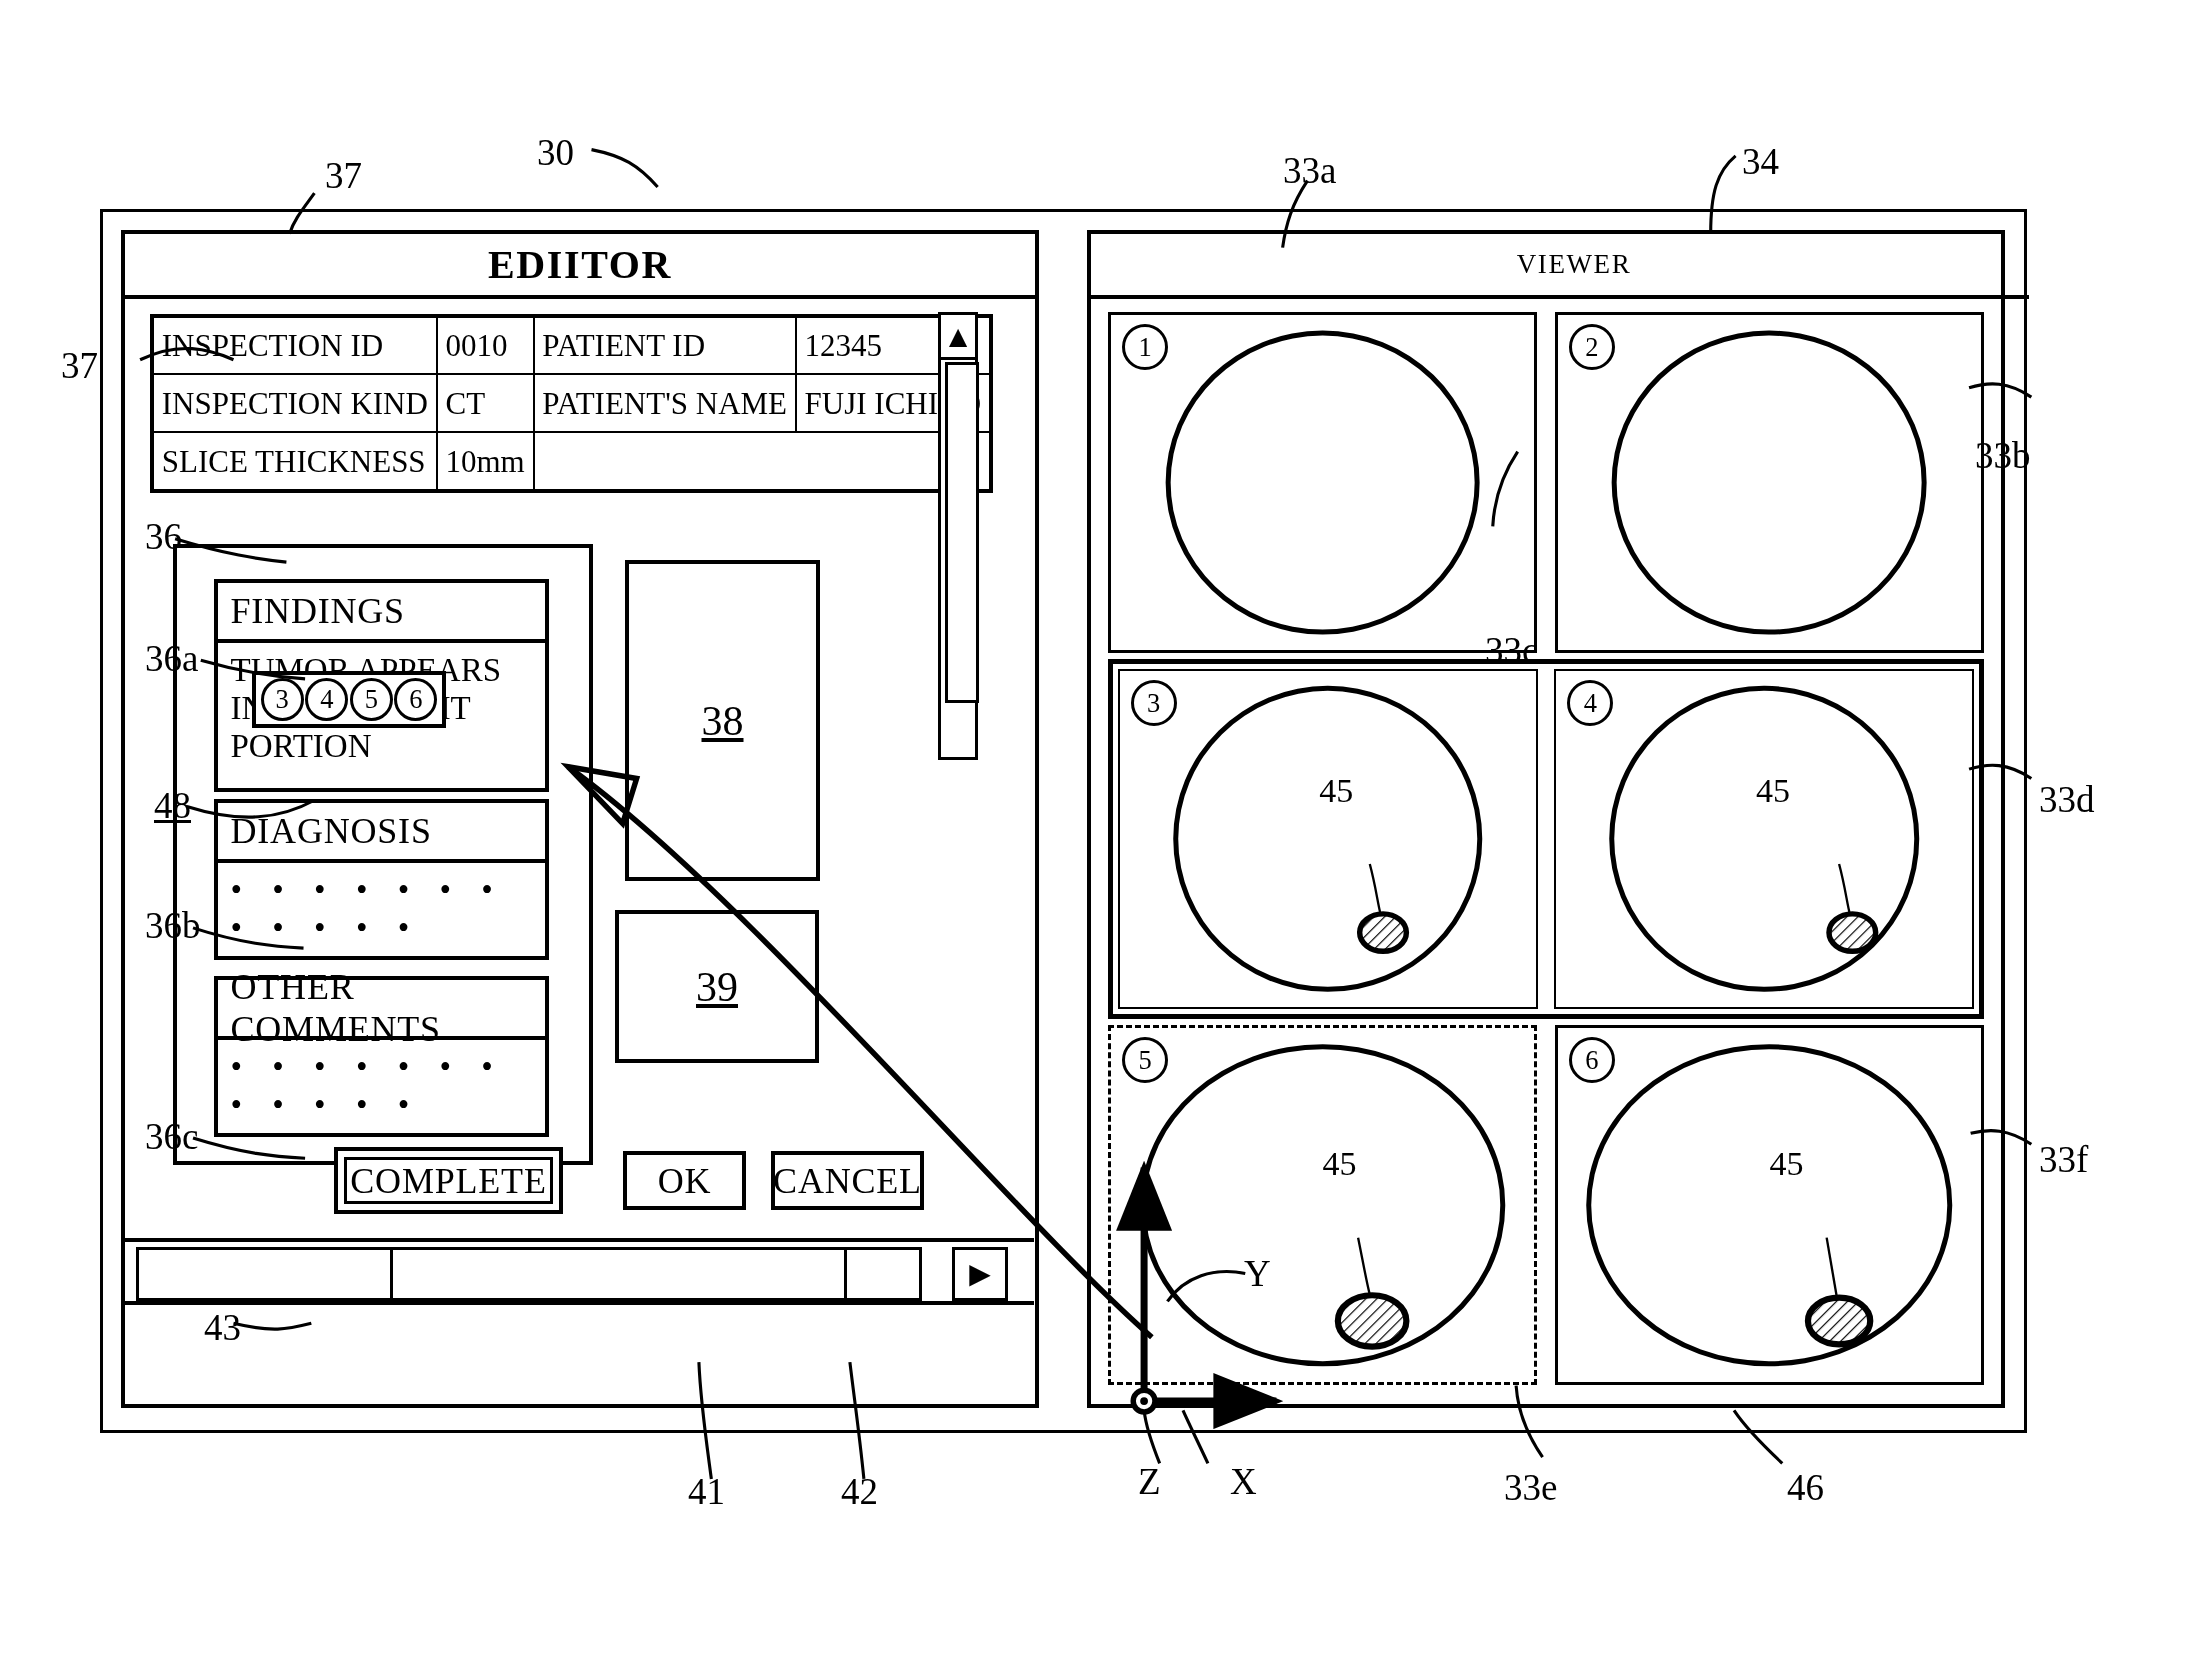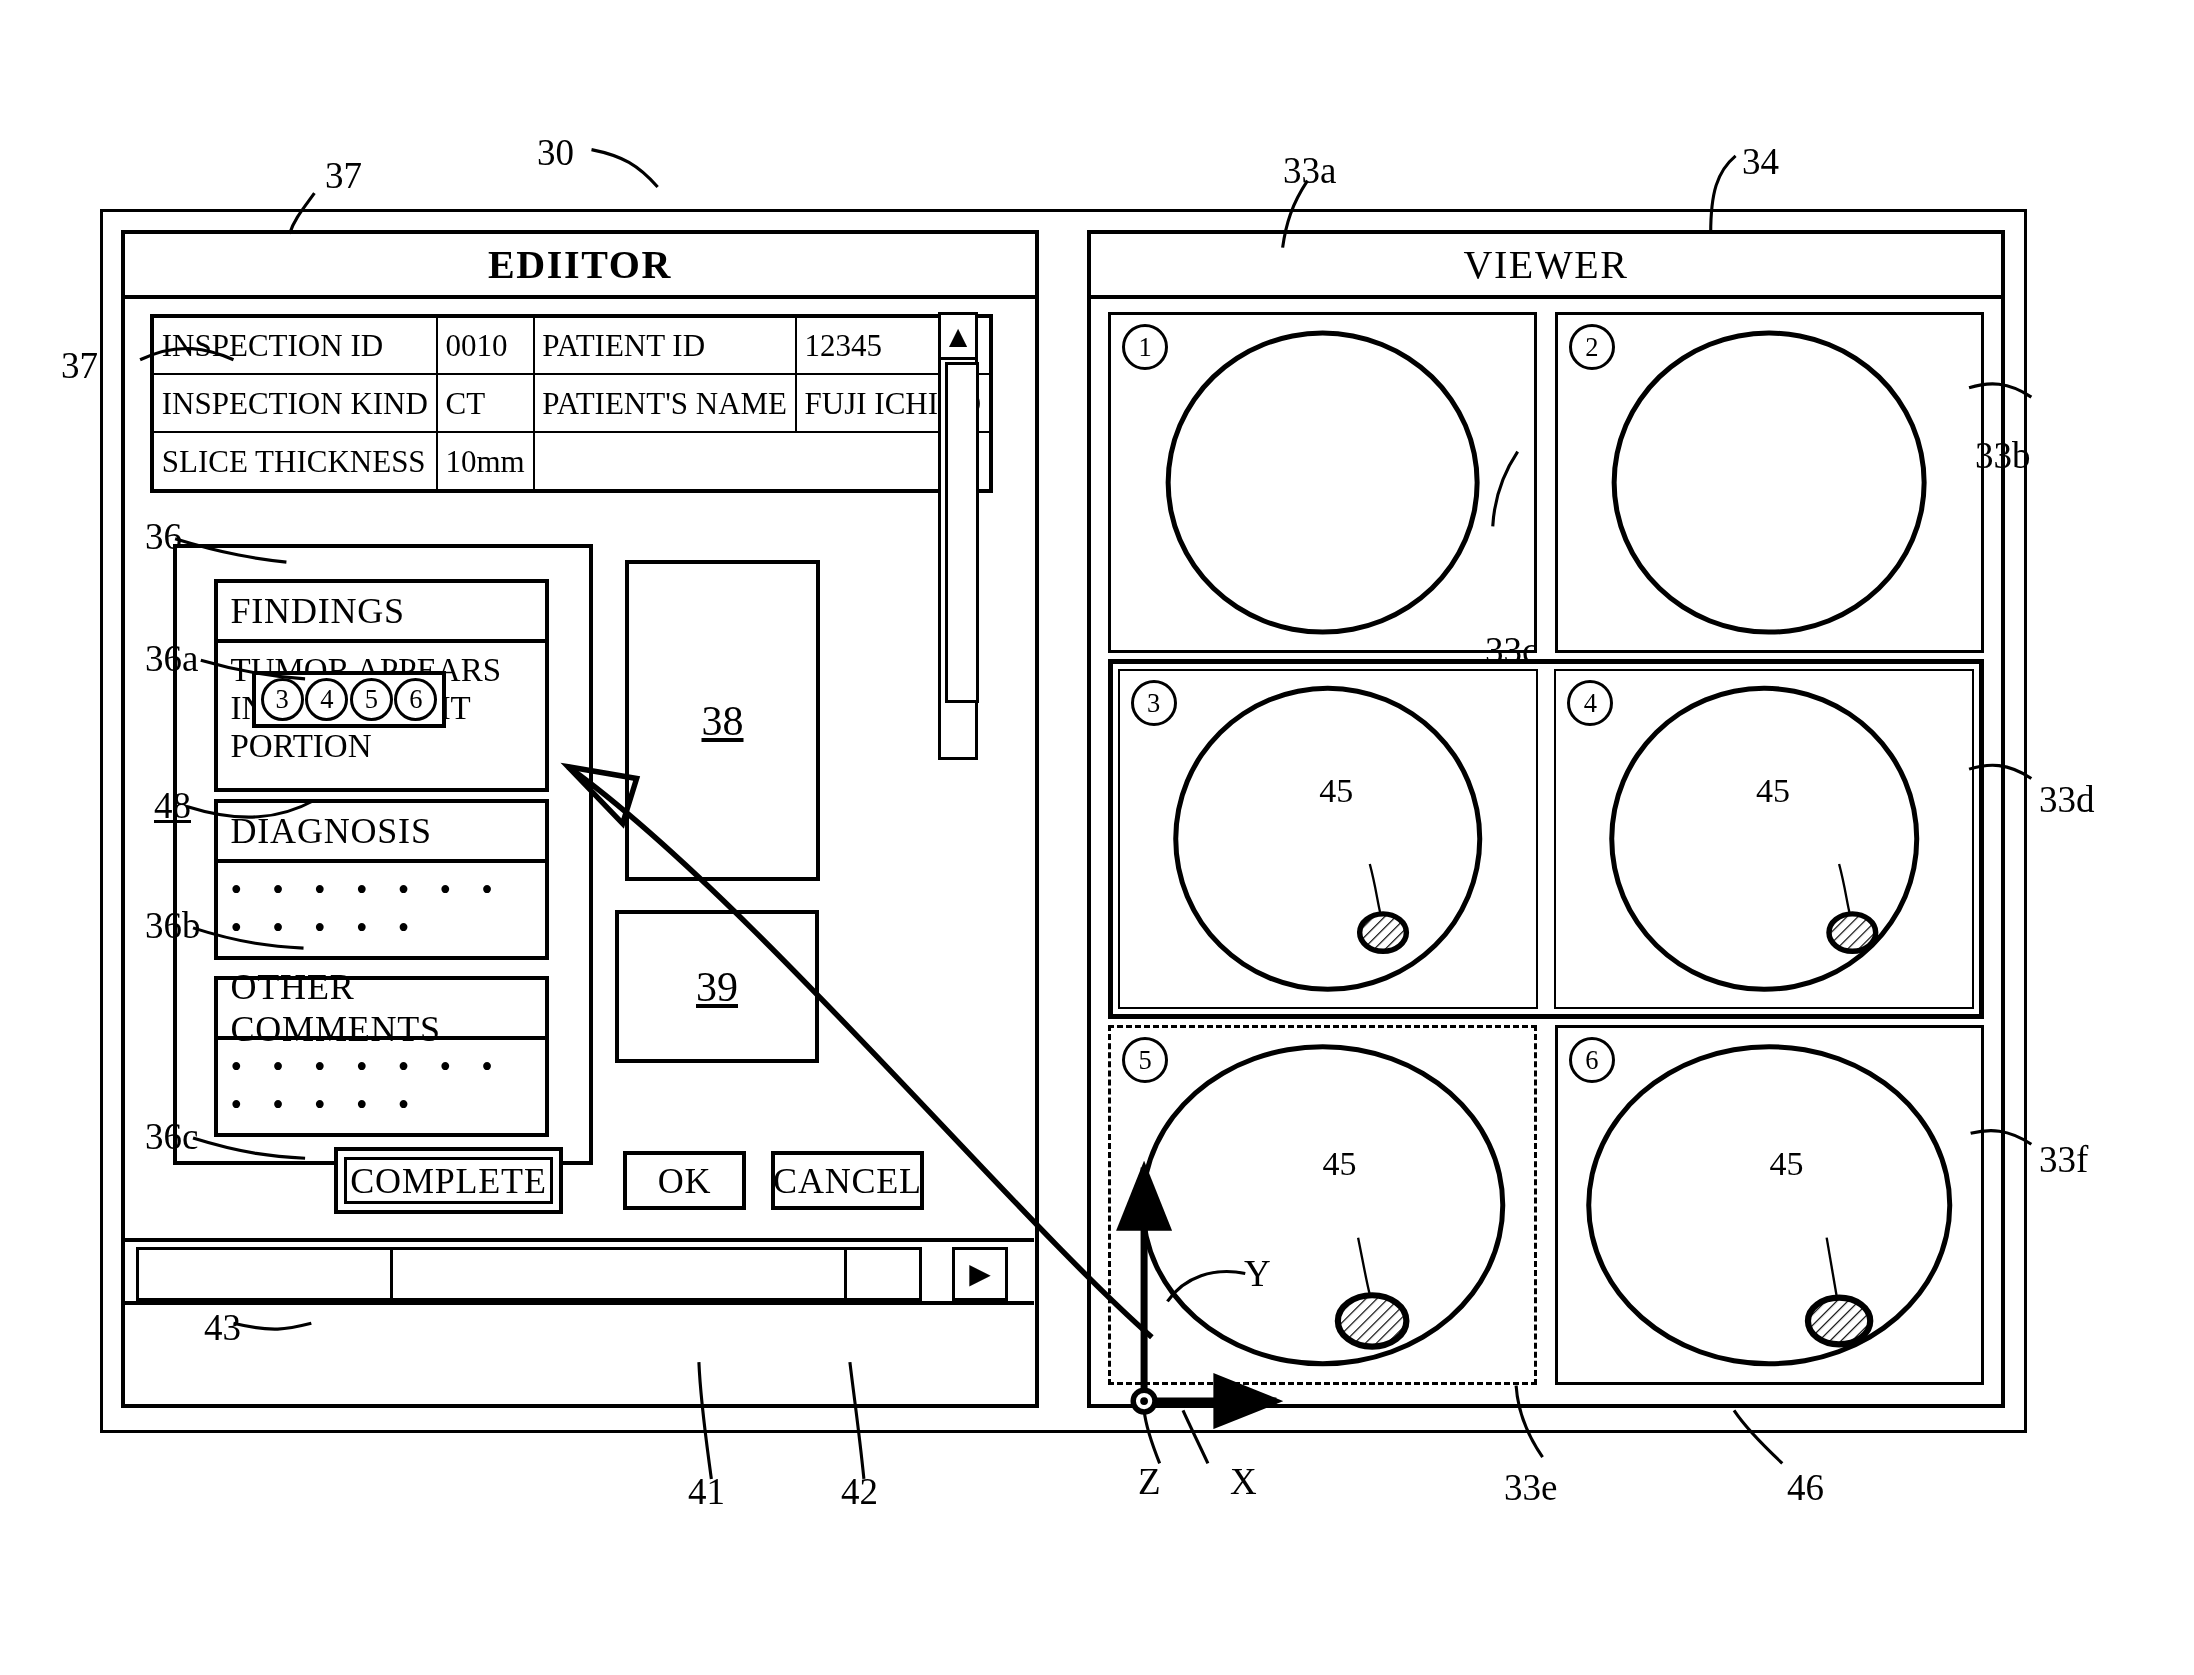--- a/index.html
+++ b/index.html
@@ -74,21 +74,21 @@
   #h-scroll{left:0;top:943px;width:909px;height:67px;border-top:4.7px solid #000;border-bottom:4.7px solid #000;}
   #h-scroll-track{position:absolute;left:11px;top:4.7px;width:780px;height:48px;border:3.1px solid #000;}
   #h-scroll-thumb{position:absolute;left:251px;top:0;width:451px;height:100%;border-left:3.1px solid #000;border-right:3.1px solid #000;background:#fff;}
   #h-scroll-right{position:absolute;left:827px;top:4.7px;width:50px;height:48px;border:3.1px solid #000;
                   display:flex;align-items:center;justify-content:center;}
 
   
   #viewer-panel{left:1087px;top:230px;width:918px;height:1178px;border:4.7px solid #000;}
   #viewer-title{left:0;top:0;width:100%;height:61px;border-bottom:4.7px solid #000;
                 display:flex;align-items:center;justify-content:center;
-                font-size:40px;letter-spacing:1.6px;}
+                font-size:27px;letter-spacing:1.6px;padding-left:28px;}
   #viewer-grid{position:absolute;left:17px;top:78px;right:17px;bottom:18.7px;}
 
   .vrow{position:absolute;left:0;width:100%;box-sizing:border-box;}
   #vrow1{top:0;height:341px;}
   #vrow2{top:347px;height:360px;border:5.4px solid #000;}
   #vrow3{top:713px;height:360px;}
 
   .vcell{position:absolute;top:0;height:100%;box-sizing:border-box;border:3.1px solid #000;background:#fff;}
   .vcell.left{left:0;width:49%;}
   .vcell.right{right:0;width:49%;}

